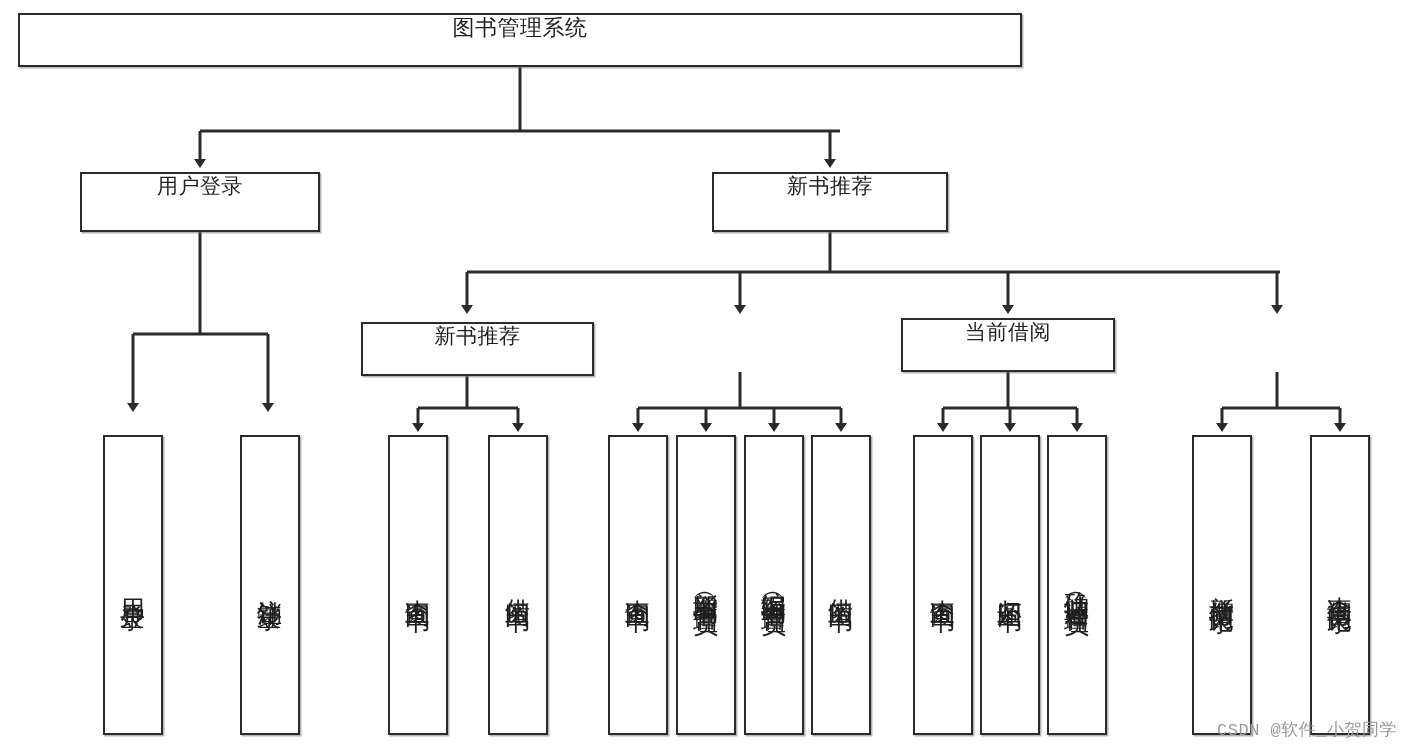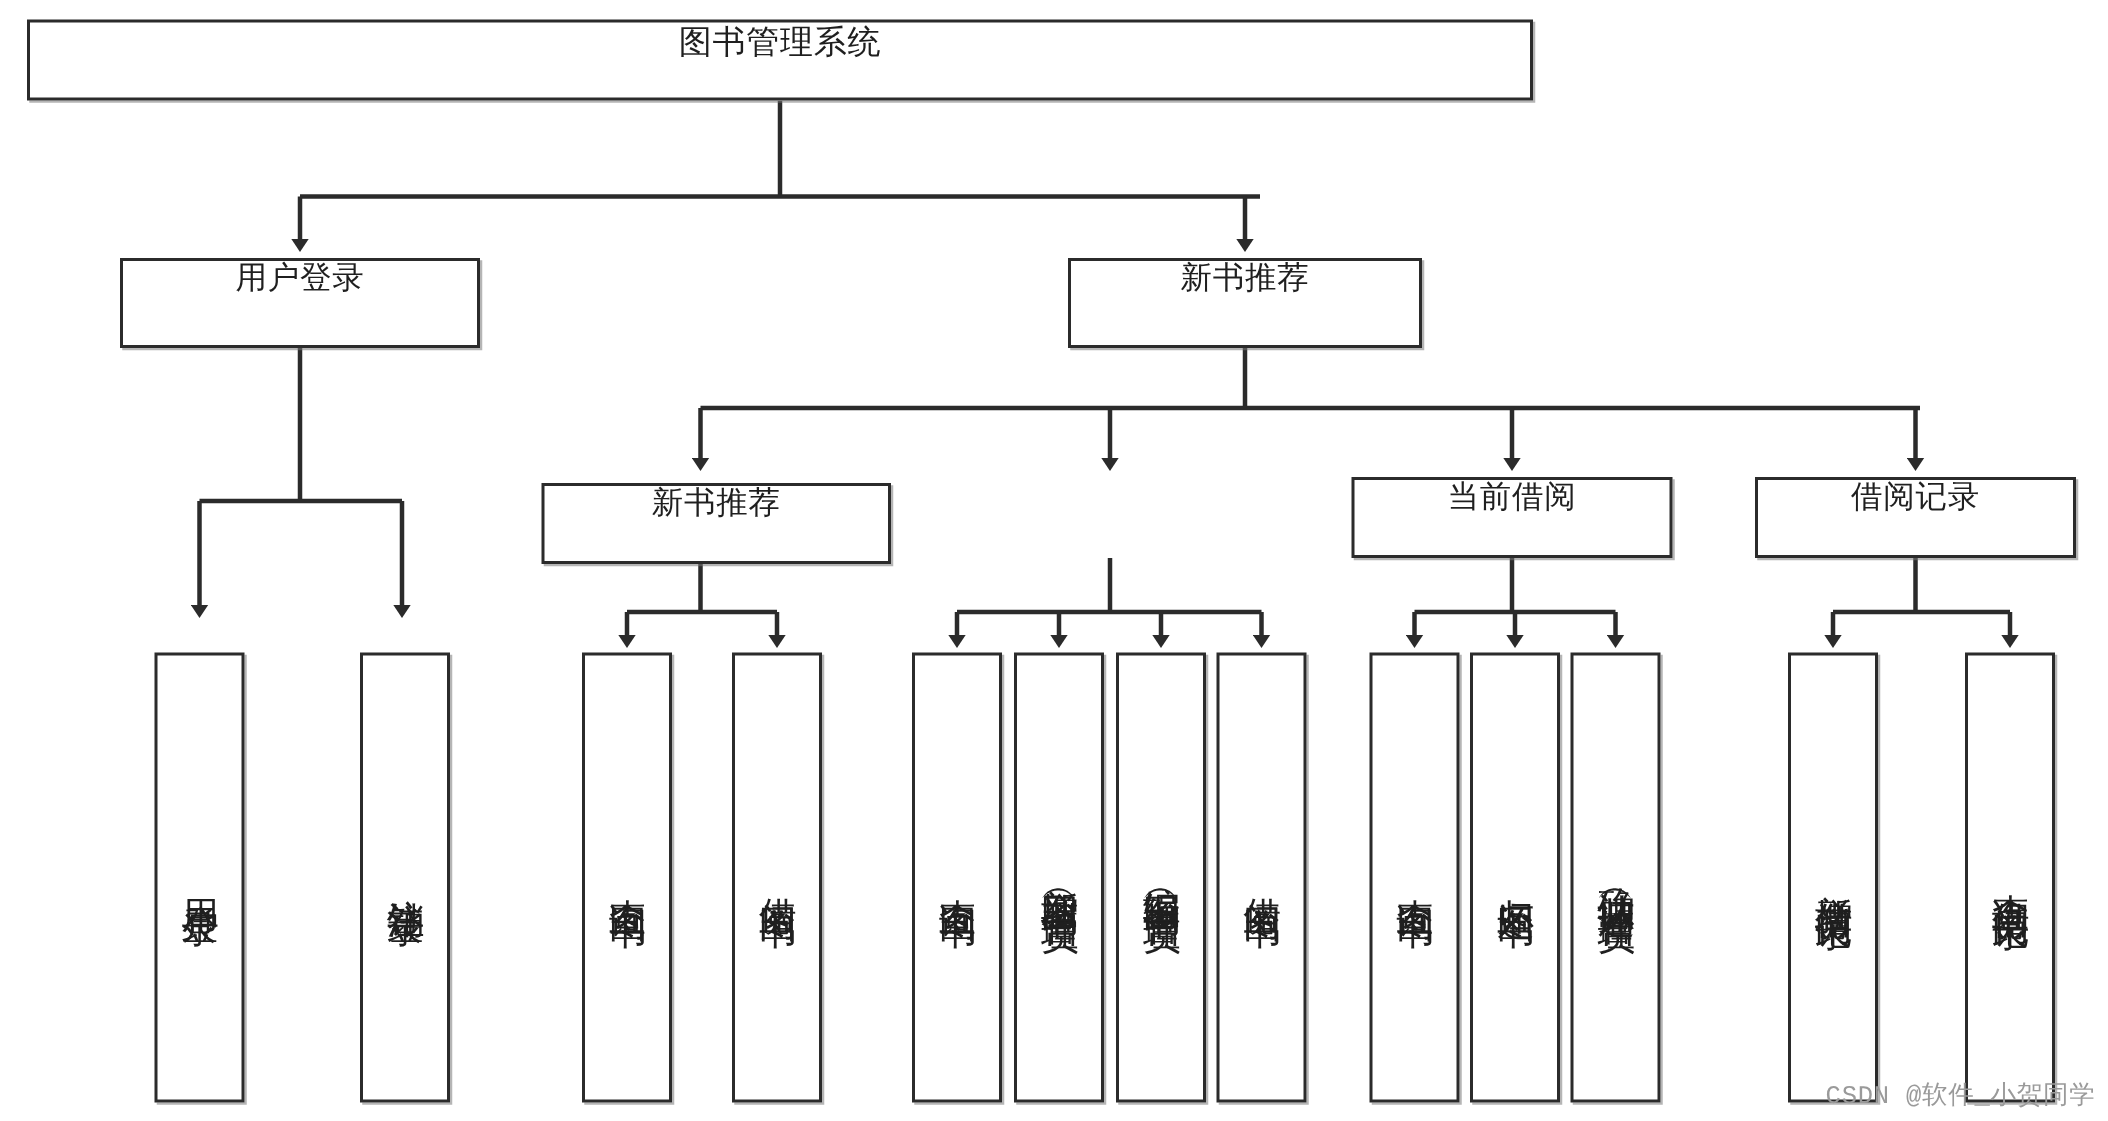--- a/index.html
+++ b/index.html
@@ -140,23 +140,20 @@
 
   <div class="node branch" style="left:361px; top:322px; width:233px; height:54px;">
     <span class="label">新书推荐</span>
   </div>
 
 
   <div class="node branch" style="left:901px; top:318px; width:214px; height:54px;">
     <span class="label">当前借阅</span>
   </div>
 
-  <div class="node branch" style="left:1170px; top:318px; width:214px; height:54px;">
-    <span class="label">借阅记录</span>
-  </div>
 
   <div class="node leaf" style="left:103px; top:435px; width:60px; height:300px;">
     <span class="label">用户登录</span>
   </div>
 
   <div class="node leaf" style="left:240px; top:435px; width:60px; height:300px;">
     <span class="label">注销登录</span>
   </div>
 
   <div class="node leaf" style="left:388px; top:435px; width:60px; height:300px;">

